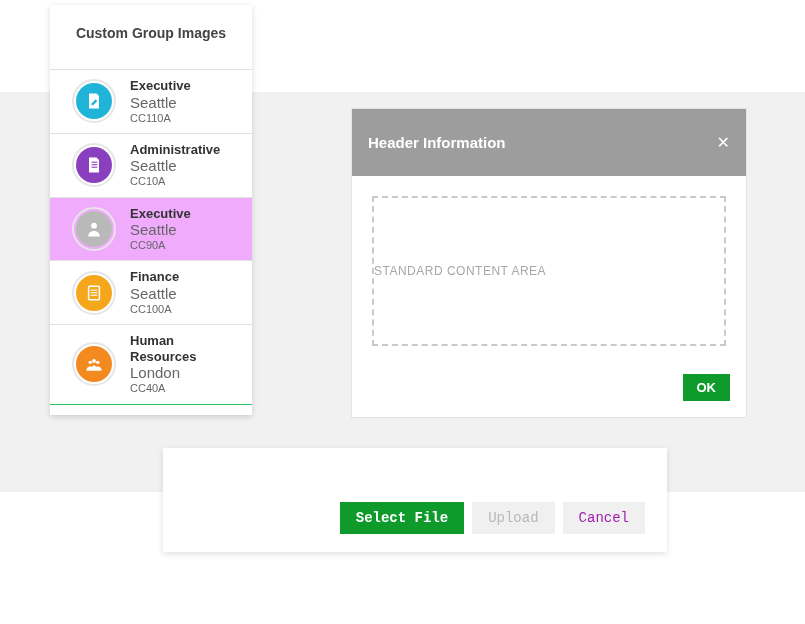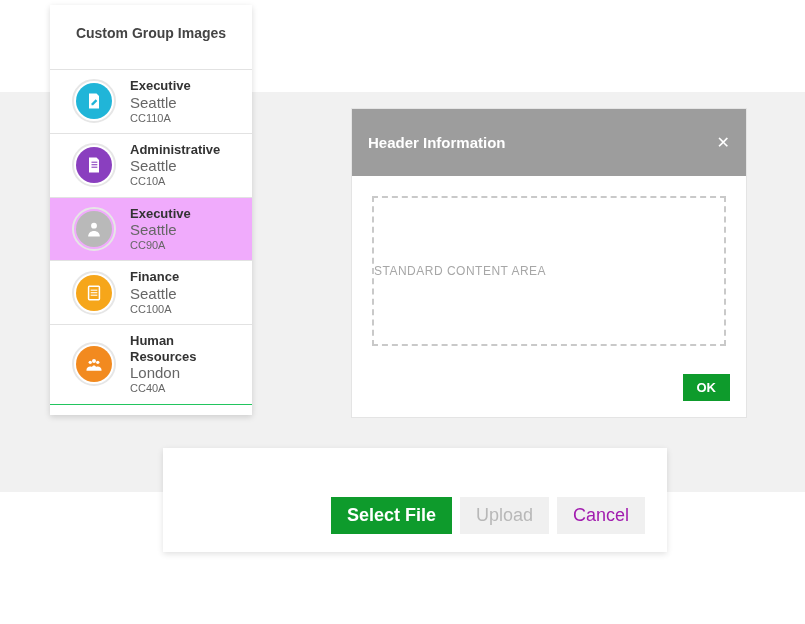--- a/index.html
+++ b/index.html
@@ -132,23 +132,24 @@
     background: #fff;
     box-shadow: 0 2px 6px rgba(0,0,0,0.12);
     display: flex;
     align-items: flex-end;
     justify-content: flex-end;
     padding: 18px 22px;
   }
   .btn-group { display: flex; gap: 8px; }
   .btn {
     padding: 8px 16px;
-    font-size: 18px;
+    font-size: 14px;
     border: none;
     cursor: pointer;
+    font-family: Liberation Mono, monospace;
   }
   .btn-primary { background: #0e9b2c; color: #fff; font-weight: 600; }
   .btn-disabled { background: #f0f0f0; color: #b8b8b8; cursor: default; padding-left: 16px; }
   .btn-default { background: #f0f0f0; color: #a21caf; }
 </style>
 </head>
 <body>
 
 <div class="gray-band"></div>
 

